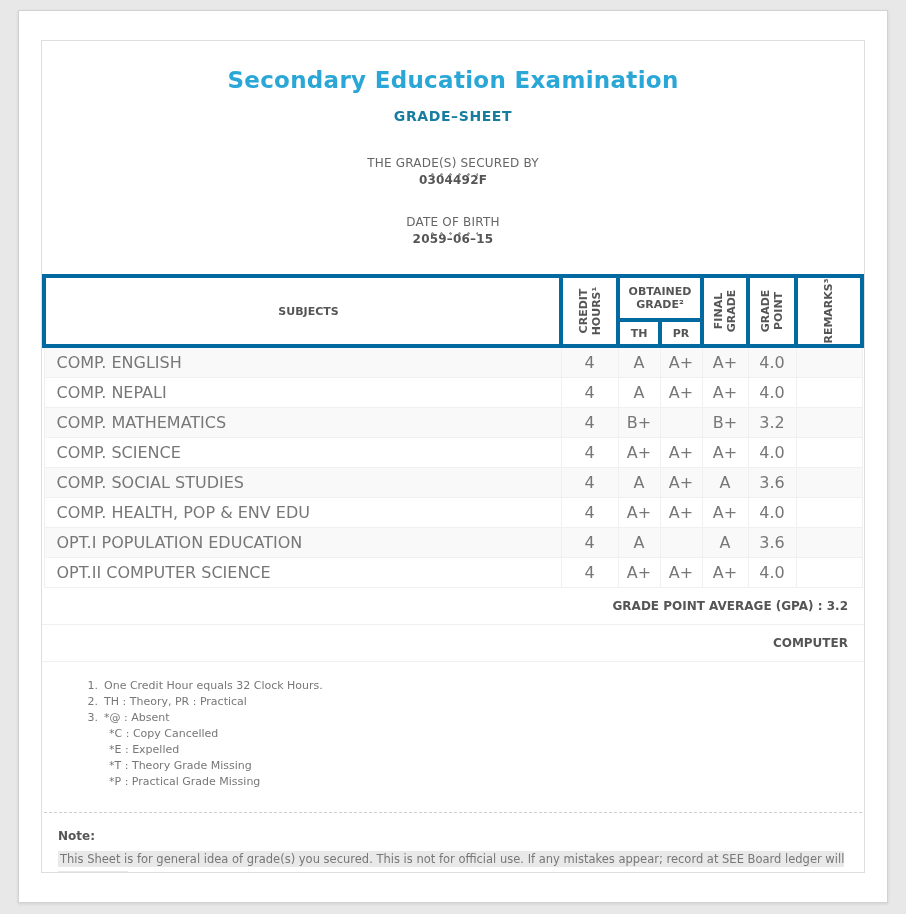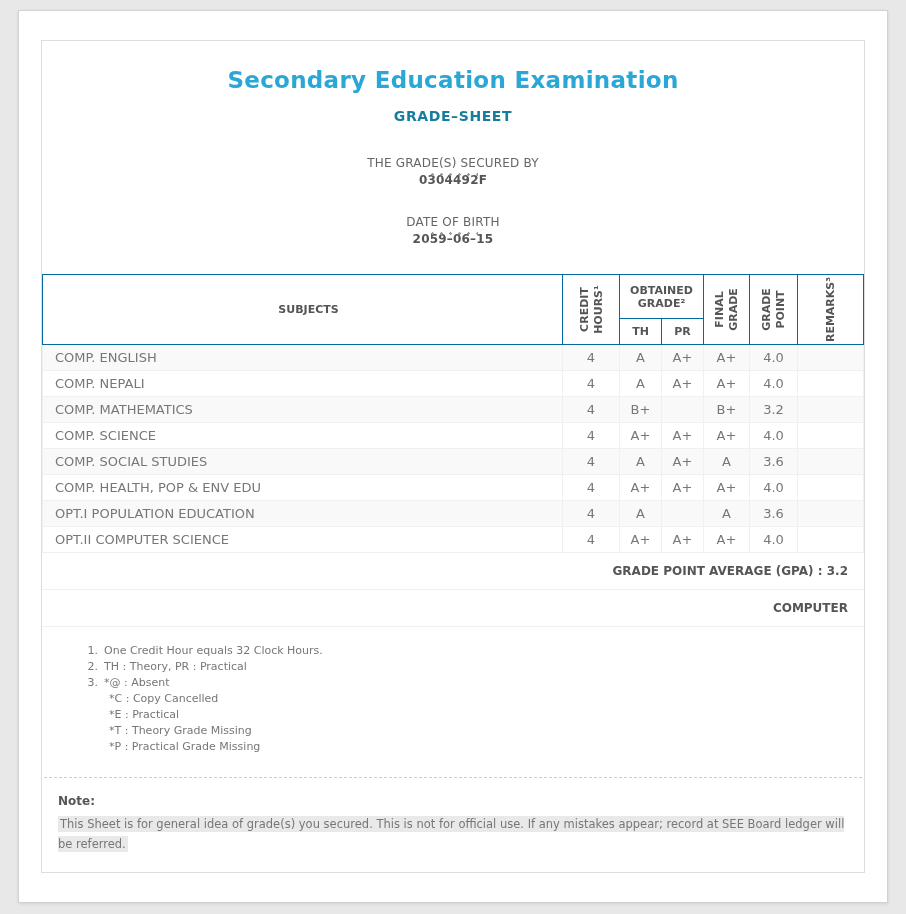--- a/index.html
+++ b/index.html
@@ -61,21 +61,21 @@
     background-position:left center;
     margin:0 6px;
     transform:translateY(3px);
   }
   .dots.short { width:50px; flex:none; }
   .dots.fill  { flex:1; }
 
   
   table { width:100%; border-collapse:collapse; margin-top:2px; }
   thead th {
-    border:1px solid #0369a1;
+    border:4px solid #0369a1;
     background:#fff;
     color:#555;
     font-size:11px;
     font-weight:bold;
     vertical-align:middle;
   }
   th.subjects-h { text-align:center; padding-left:12px; }
   th.vcell { height:70px; position:relative; overflow:visible; }
   .vtext {
     position:absolute;
@@ -85,21 +85,21 @@
     justify-content:center;
     transform:rotate(-90deg);
     line-height:1.2;
     text-align:center;
     white-space:normal;
   }
   th.obtained-h { height:44px; padding:4px 2px; }
   th.sub-h { height:26px; }
   tbody td {
     border:1px solid #f0f0f0;
-    font-size:13px;
+    font-size:16px;
     color:#777;
     text-align:center;
     padding:5px 4px;
     height:23px;
   }
   tbody td.subject { text-align:left; padding-left:12px; }
   tbody tr:nth-child(odd) { background:#f9f9f9; }
 
   
   .summary-row {
@@ -282,21 +282,21 @@
         <span class="fn-num">2.</span>
         <div class="fn-lines">
           <div>TH : Theory, PR : Practical</div>
         </div>
       </div>
       <div class="fn-item">
         <span class="fn-num">3.</span>
         <div class="fn-lines">
           <div>*@ : Absent</div>
           <div>*C : Copy Cancelled</div>
-          <div>*E : Practical</div>
+          <div>*E : Expelled</div>
           <div>*T : Theory Grade Missing</div>
           <div>*P : Practical Grade Missing</div>
         </div>
       </div>
     </div>
 
     <hr class="sep">
 
     <div class="note">
       <div class="note-label">Note:</div>

